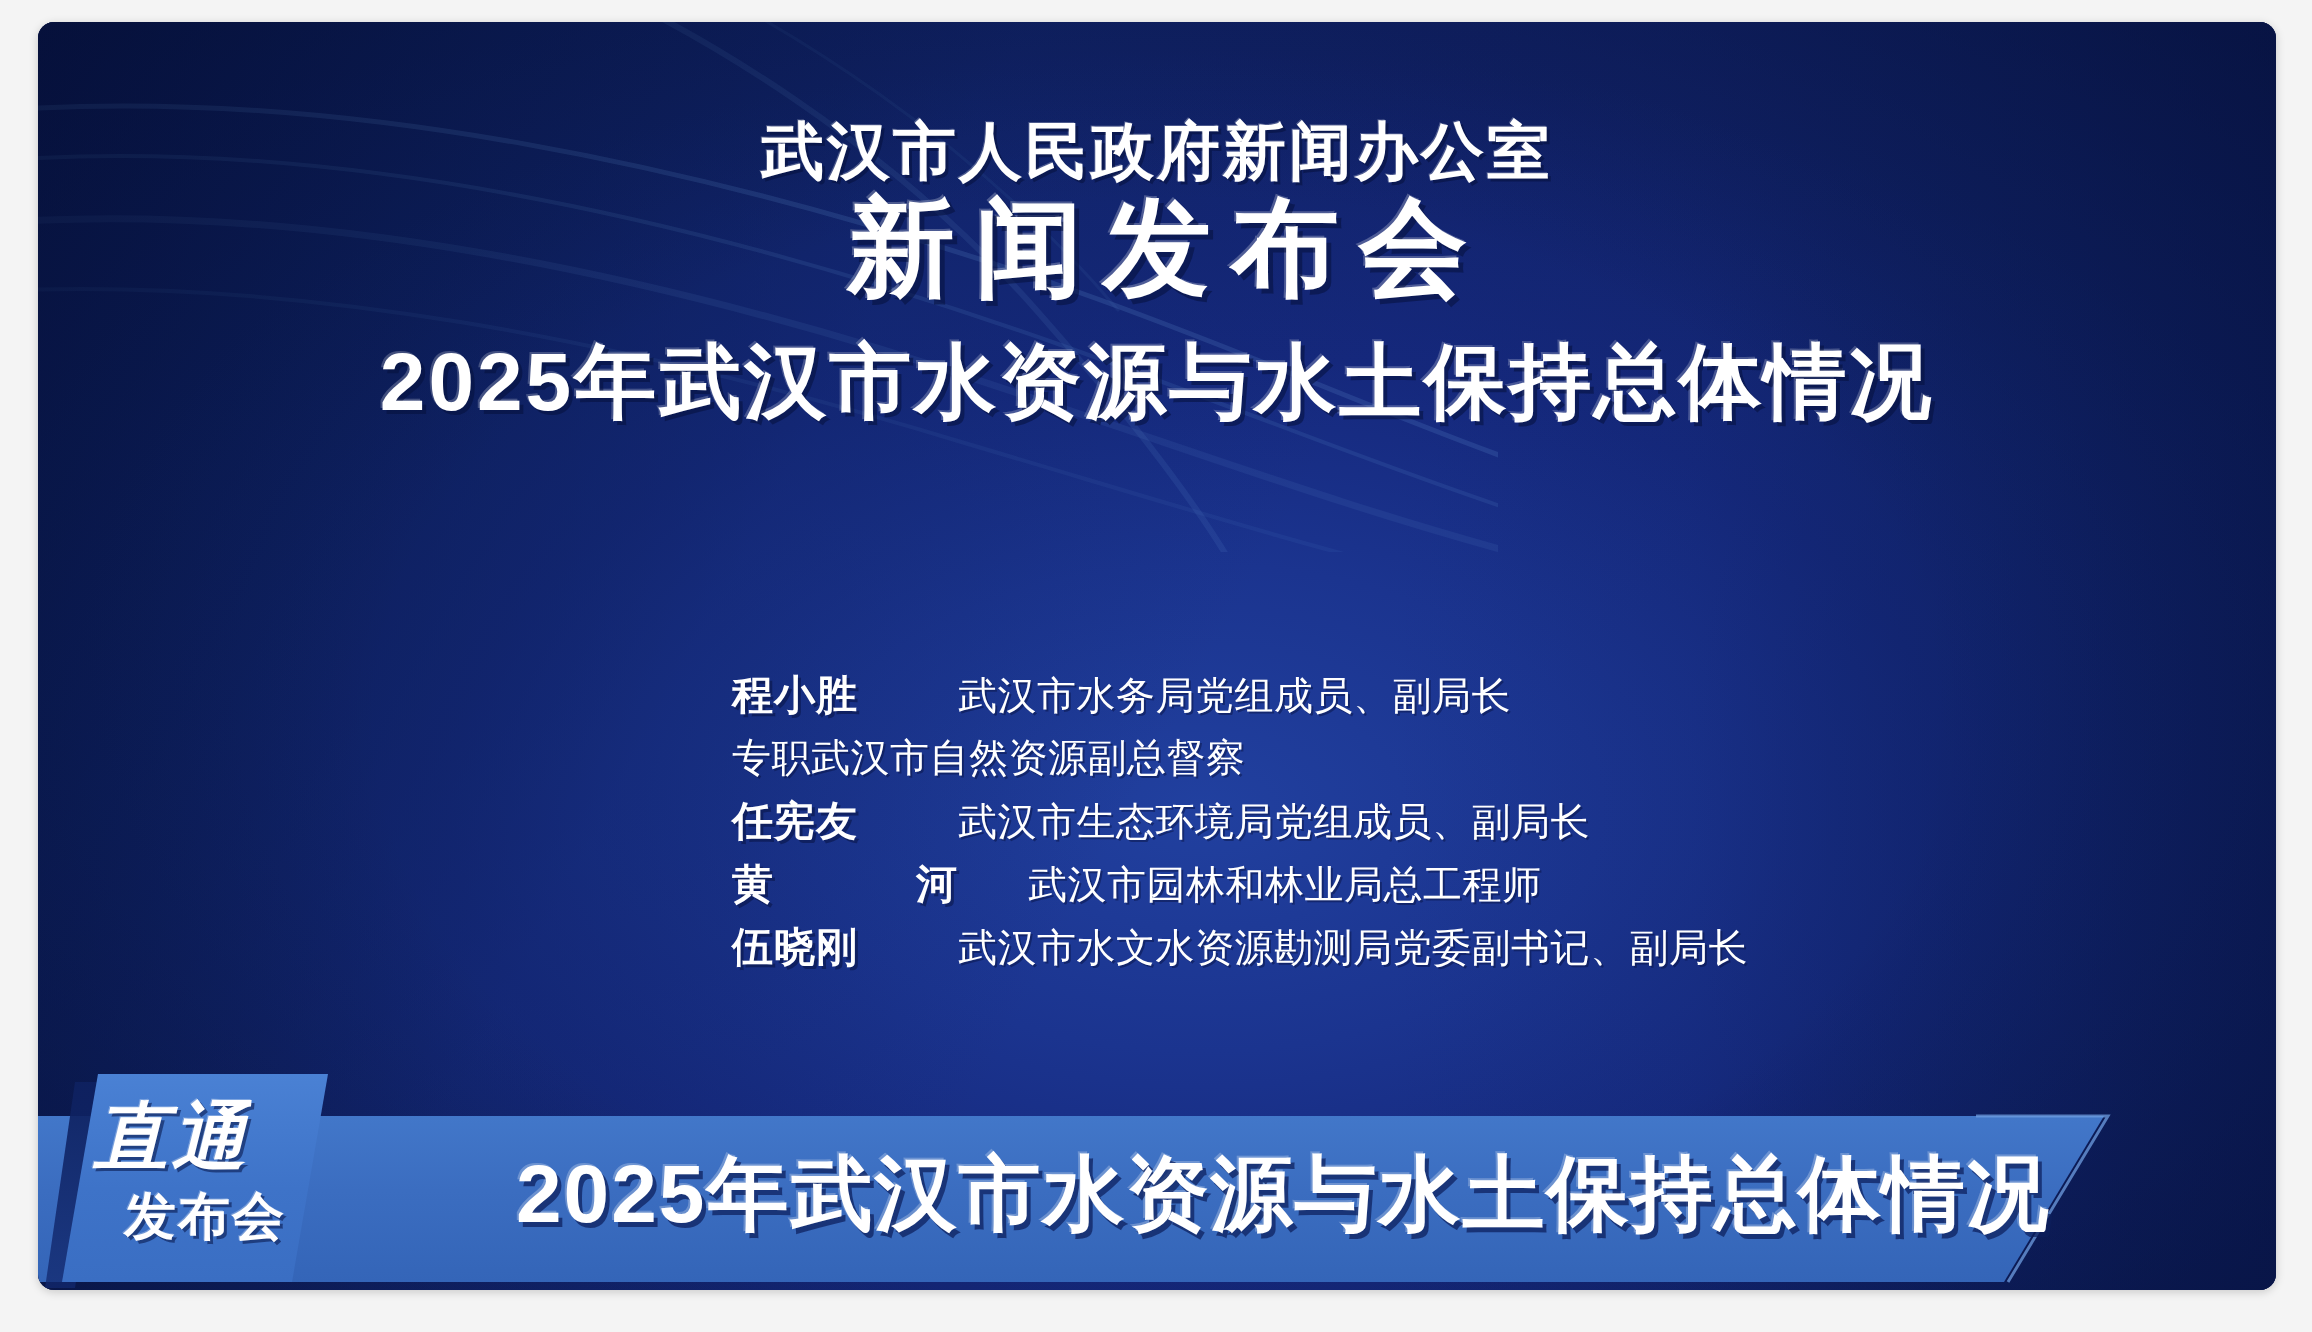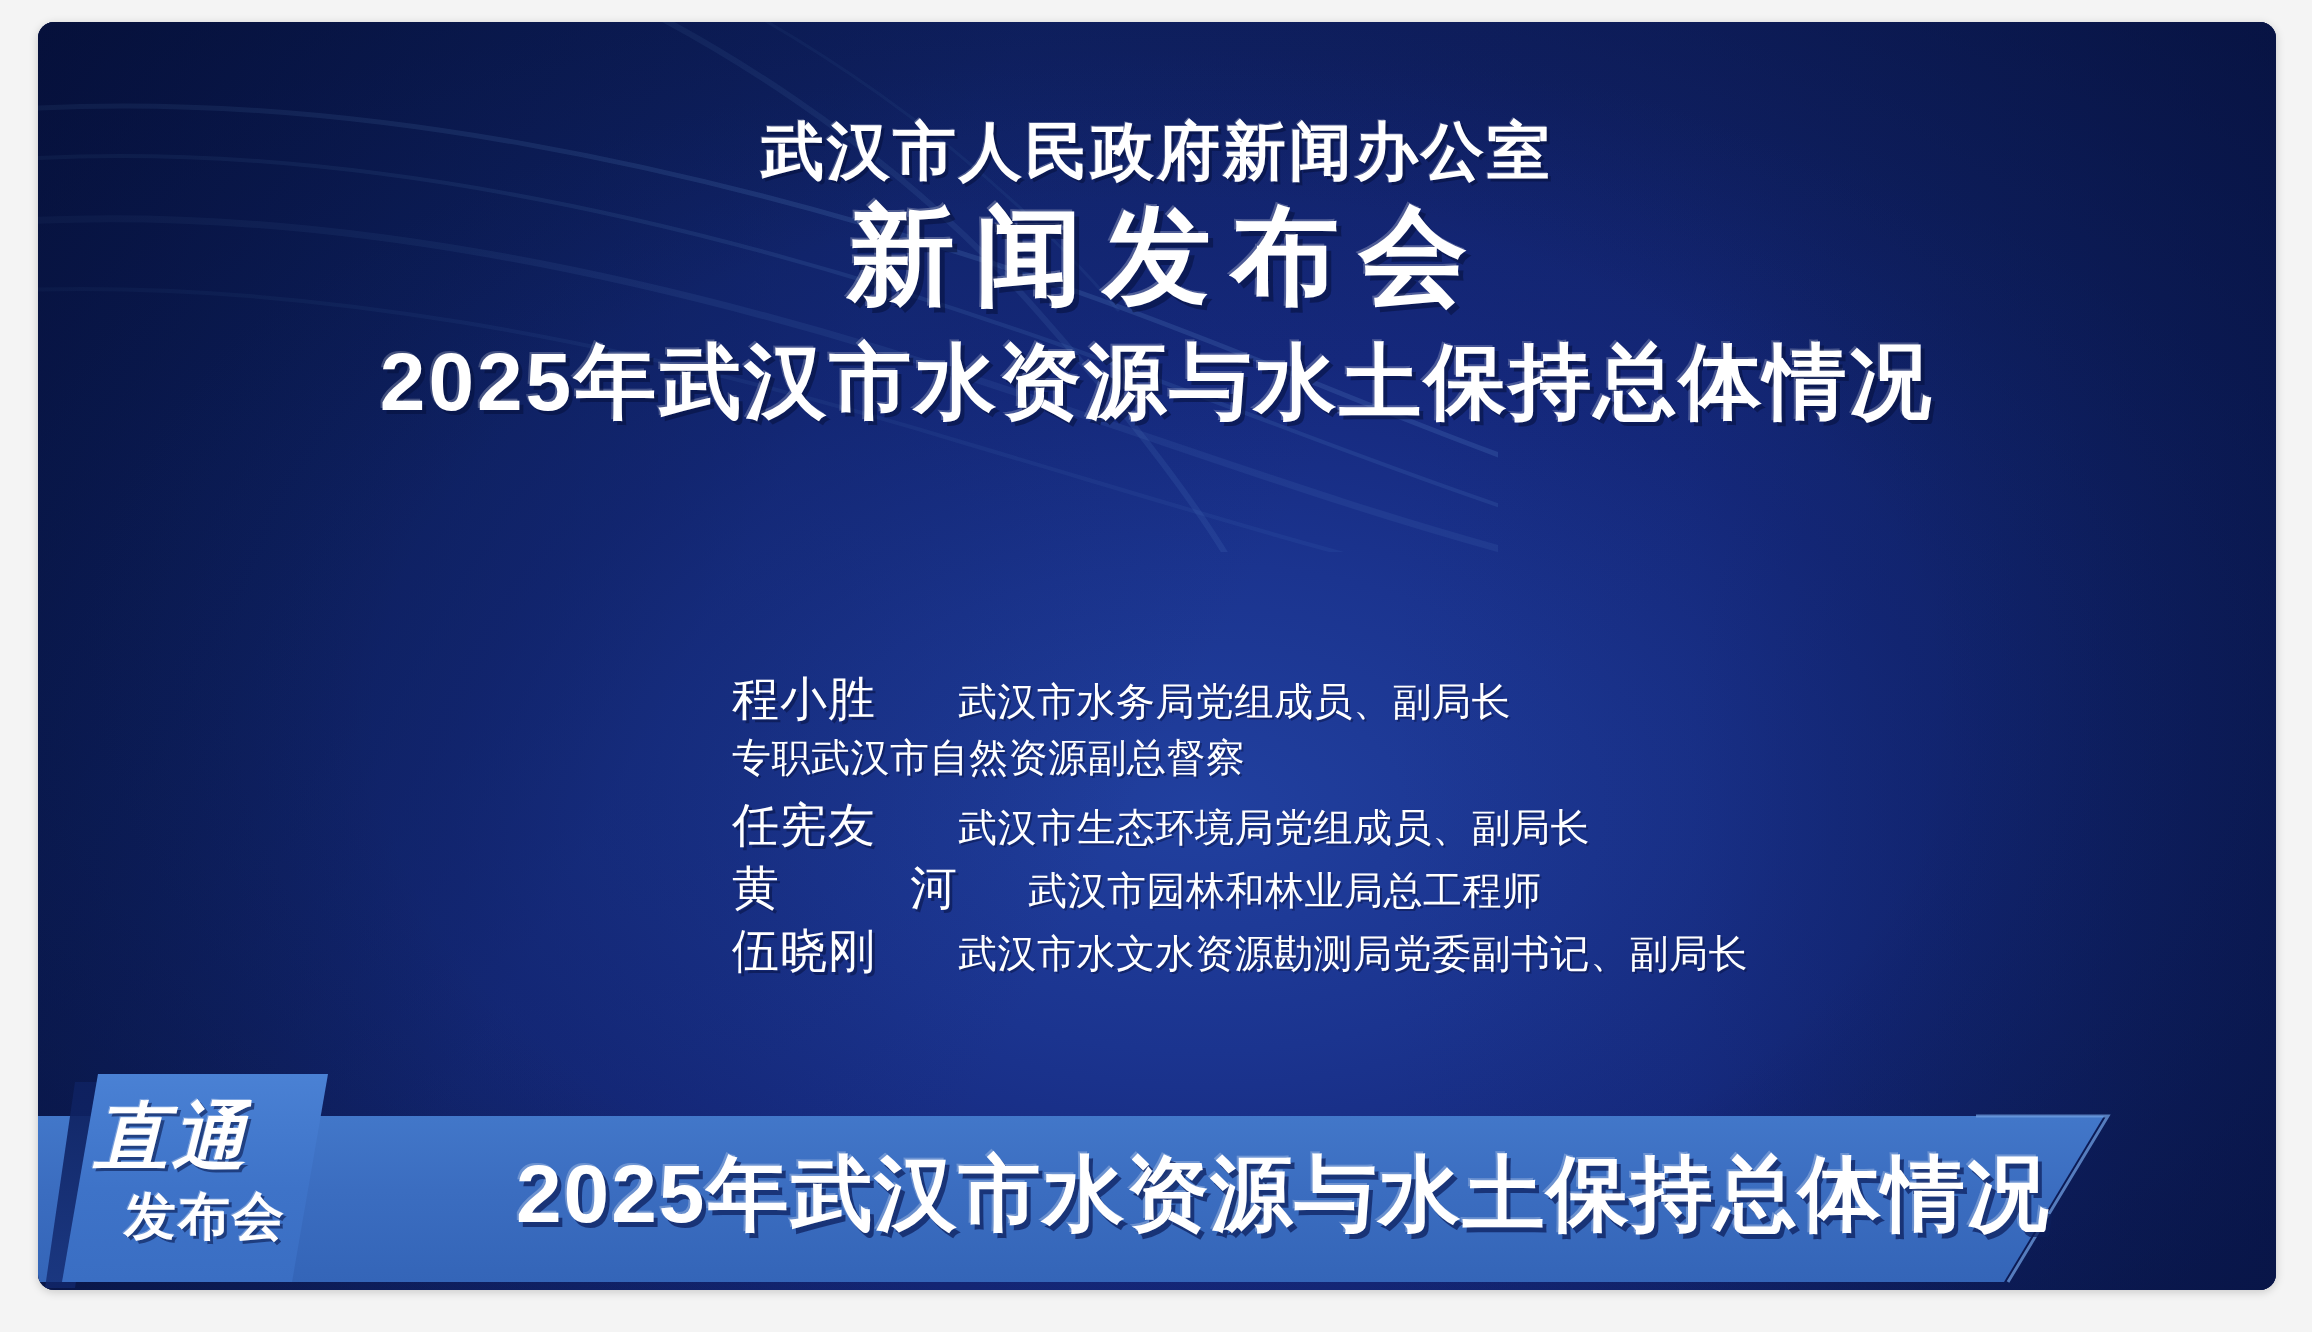--- a/index.html
+++ b/index.html
@@ -99,20 +99,21 @@
   .main-title {
     margin-top: 14px;
     font-size: 108px;
     font-weight: bold;
     letter-spacing: 20px;
     text-indent: 20px;
     line-height: 1.08;
     text-shadow:
        5px 5px 0 rgba(6,16,60,0.55),
       -2px -2px 0 rgba(255,255,255,0.25);
+    font-family: Liberation Mono, monospace;
   }
   .sub-title {
     margin-top: 22px;
     font-size: 82px;
     font-weight: bold;
     letter-spacing: 3px;
     line-height: 1.1;
     text-shadow:
        4px 4px 0 rgba(6,16,60,0.55),
       -2px -2px 0 rgba(255,255,255,0.22);
@@ -126,22 +127,22 @@
     color: #ffffff;
   }
   .speaker-row {
     display: flex;
     align-items: baseline;
     height: 63px;
   }
   .sp-name {
     width: 226px;
     flex: 0 0 226px;
-    font-size: 47px;
-    font-weight: normal;
+    font-size: 41px;
+    font-weight: bold;
     letter-spacing: 1px;
     text-shadow: 3px 3px 0 rgba(6,16,60,0.5);
     white-space: pre;
   }
   .sp-name.spread {
     letter-spacing: 1px;
     display: flex;
     justify-content: space-between;
     width: 156px;
     flex: 0 0 226px;

